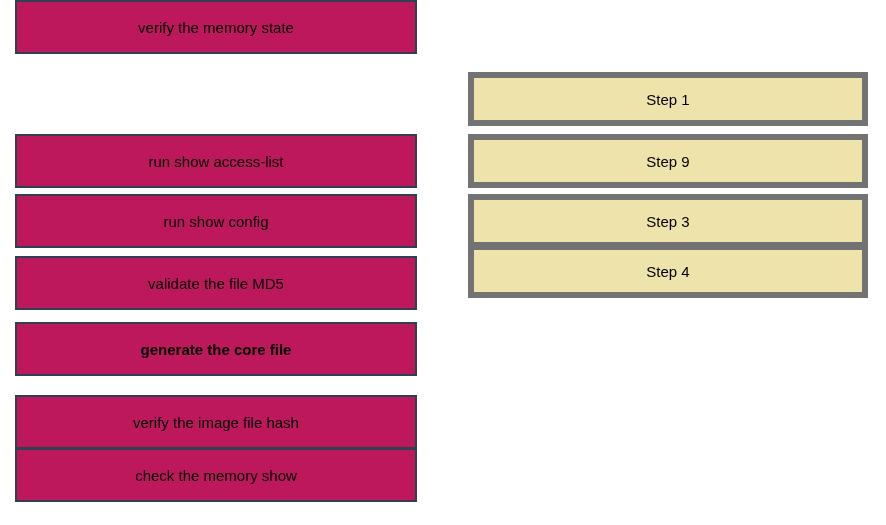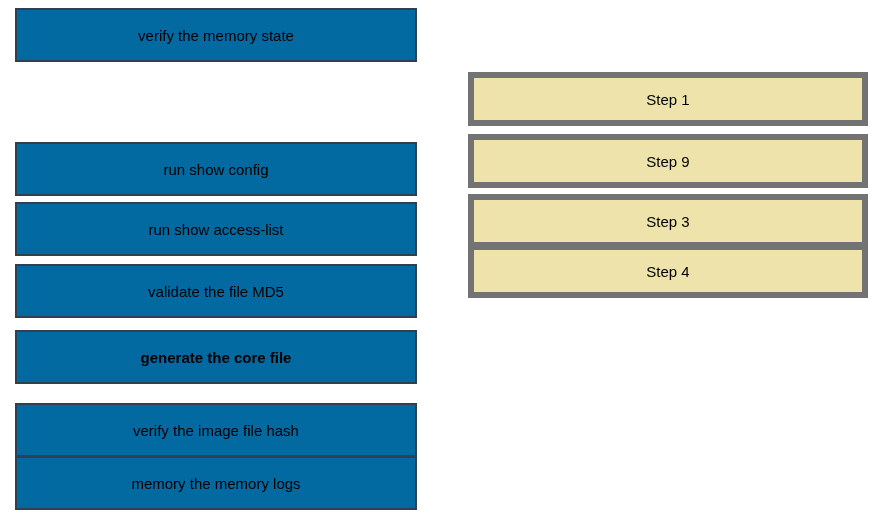--- a/index.html
+++ b/index.html
@@ -33,23 +33,22 @@
     justify-content: center;
     font-size: 15px;
     color: #000000;
     text-align: center;
     cursor: pointer;
     user-select: none;
   }
   .option {
     left: 15px;
     width: 402px;
-    background: #0369a1;
+    background: #be185d;
     border: 2px solid #2f4050;
-    margin-top: 8px;
   }
   .step {
     left: 468px;
     width: 400px;
     background: #eee4ab;
     border: 6px solid #737373;
   }
   
   .option:nth-of-type(1) { top: 72px; }
   .option:nth-of-type(2) { top: 134px; }
@@ -59,26 +58,26 @@
   .option:nth-of-type(6) { top: 395px; }
   .option:nth-of-type(7) { top: 448px; }
 </style>
 </head>
 <body>
 
 <div class="canvas">
 
   <div class="page-title">Answer Area</div>
 
+  <div class="box option">run show access-list</div>
   <div class="box option">run show config</div>
-  <div class="box option">run show access-list</div>
   <div class="box option">validate the file MD5</div>
   <div class="box option">generate the core file</div>
   <div class="box option">verify the image file hash</div>
-  <div class="box option">memory the memory logs</div>
+  <div class="box option">check the memory show</div>
   <div class="box option">verify the memory state</div>
 
   <div class="box step" style="top:72px">Step 1</div>
   <div class="box step" style="top:134px">Step 9</div>
   <div class="box step" style="top:194px">Step 3</div>
   <div class="box step" style="top:244px">Step 4</div>
 
 </div>
 
 </body></html>

